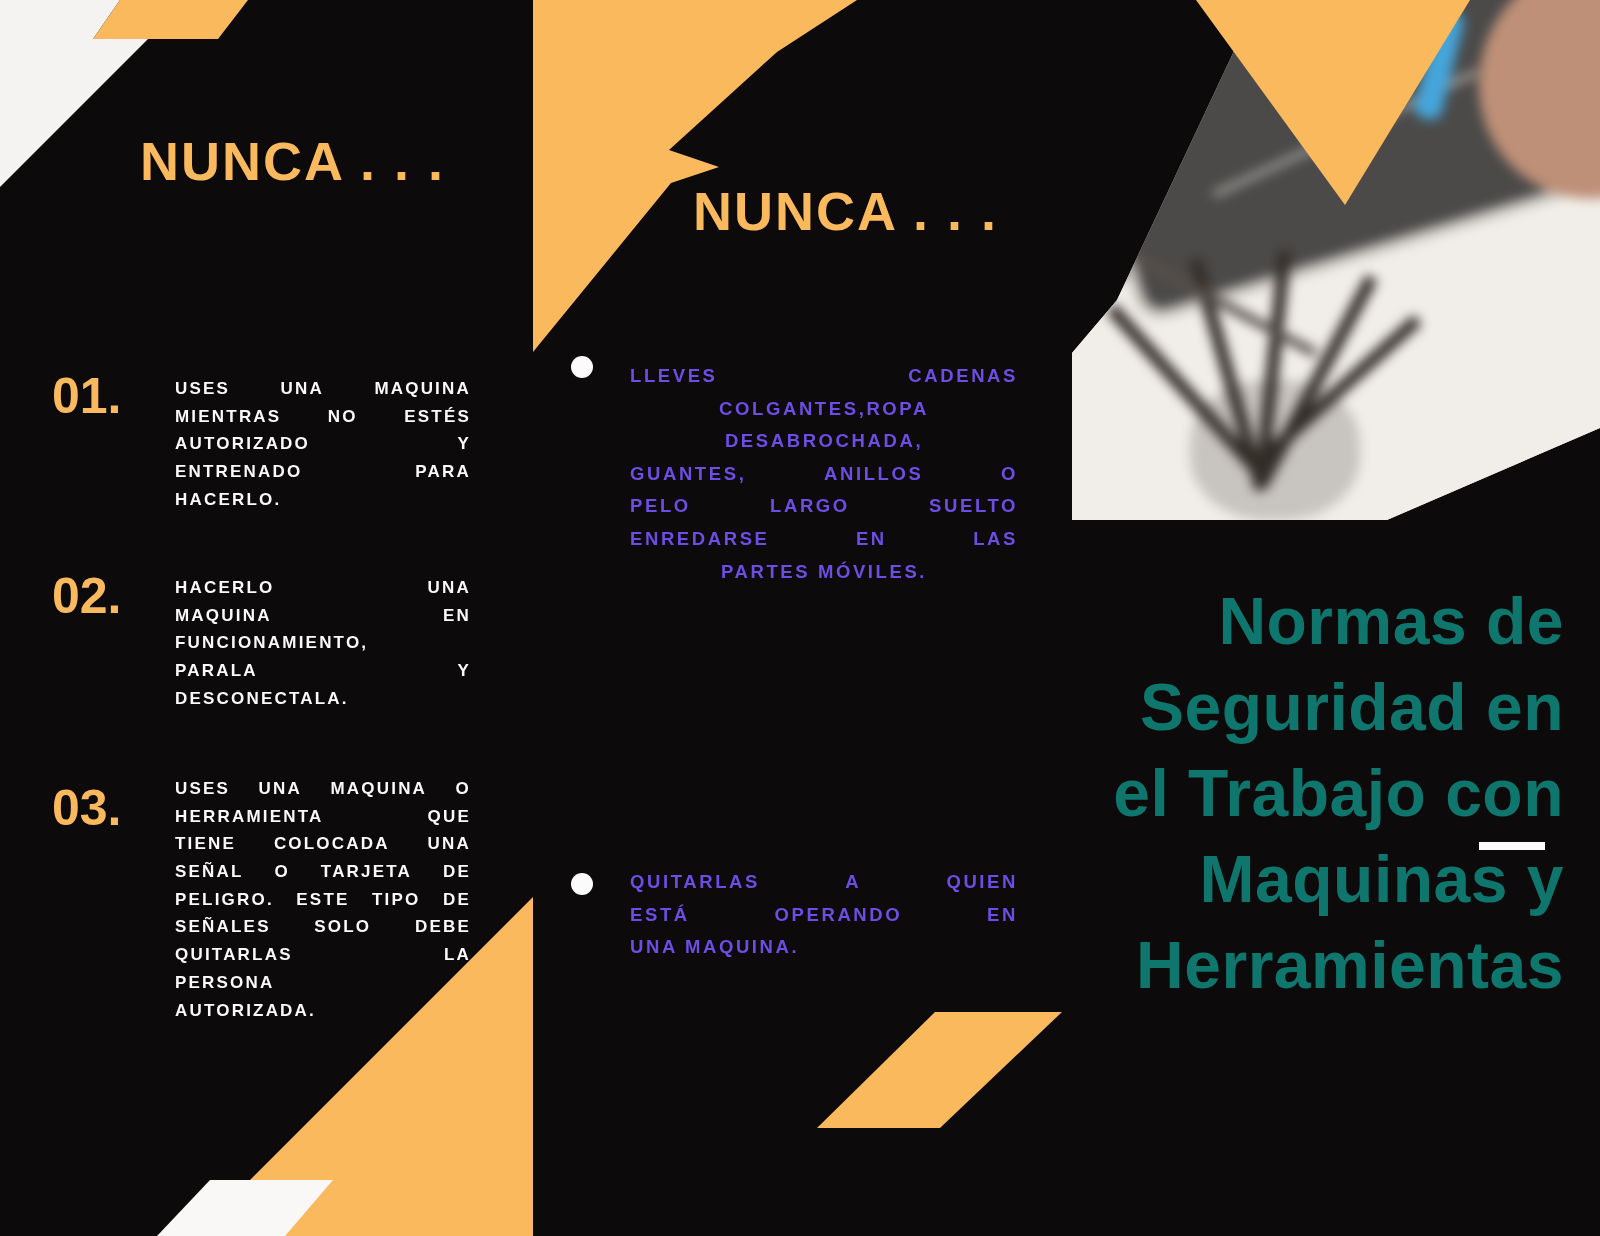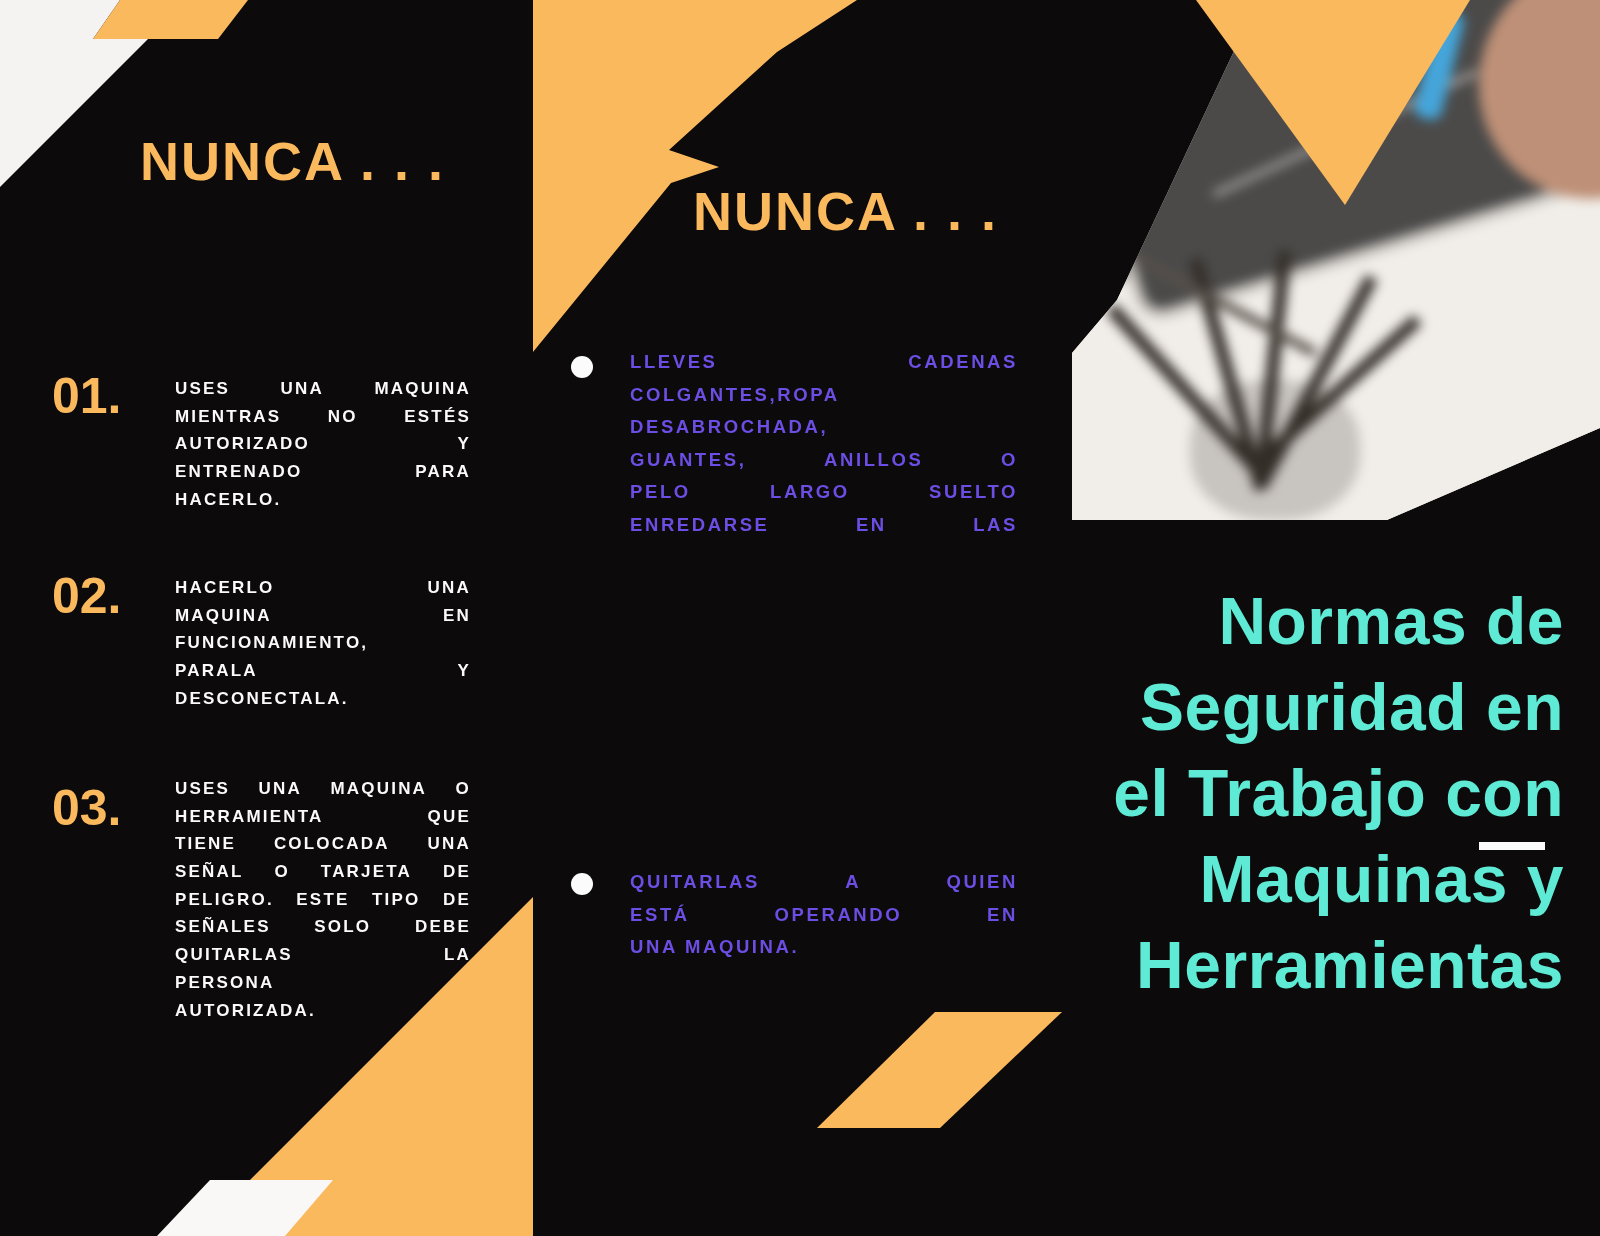--- a/index.html
+++ b/index.html
@@ -53,26 +53,26 @@
   .num-1{top:351px;} .num-2{top:551px;} .num-3{top:763px;}
   .body-text{position:absolute;left:175px;width:296px;color:#FAFAFA;font-weight:bold;
     font-size:17px;letter-spacing:2.2px;margin-top:36px;}
   .body-text .jline{height:27.7px;line-height:27.7px;display:block;white-space:nowrap;}
   .body-text .jline.flex{display:flex;justify-content:space-between;align-items:center;}
   .bt-1{top:339px;} .bt-2{top:538px;} .bt-3{top:739px;}
   .purple-text{position:absolute;left:630px;width:388px;color:#6C4EE4;font-weight:bold;
     font-size:18.5px;letter-spacing:2.6px;}
   .purple-text .jline{height:32.6px;line-height:32.6px;display:block;white-space:nowrap;}
   .purple-text .jline.flex{display:flex;justify-content:space-between;align-items:center;}
-  .pt-1{top:346px;} .pt-2{top:866px;}
+  .pt-1{top:360px;text-align:center;} .pt-2{top:866px;}
   .dot{position:absolute;width:22px;height:22px;border-radius:50%;background:#FBFBFB;left:571px;}
   .dot-1{top:356px;} .dot-2{top:873px;}
   .title{
     position:absolute;right:36px;top:578px;width:560px;
-    color:#5eead4;font-weight:bold;font-size:66px;line-height:86px;
+    color:#0f766e;font-weight:bold;font-size:66px;line-height:86px;
     text-align:right;white-space:pre-line;letter-spacing:0.5px;
   }
   .title-dash{position:absolute;left:1479px;top:842px;width:66px;height:8px;background:#FBFBFB;}
 </style>
 </head>
 <body>
 
 <div class="canvas">
 
   <div class="shape white-corner-tl"></div>
@@ -206,20 +206,21 @@
       <div class="jline flex">
         <span>PELO</span>
         <span>LARGO</span>
         <span>SUELTO</span>
       </div>
       <div class="jline flex">
         <span>ENREDARSE</span>
         <span>EN</span>
         <span>LAS</span>
       </div>
+      <div class="jline">PARTES MÓVILES.</div>
     </div>
 
   <div class="dot dot-2"></div>
   <div class="purple-text pt-2">
       <div class="jline flex">
         <span>QUITARLAS</span>
         <span>A</span>
         <span>QUIEN</span>
       </div>
       <div class="jline flex">

